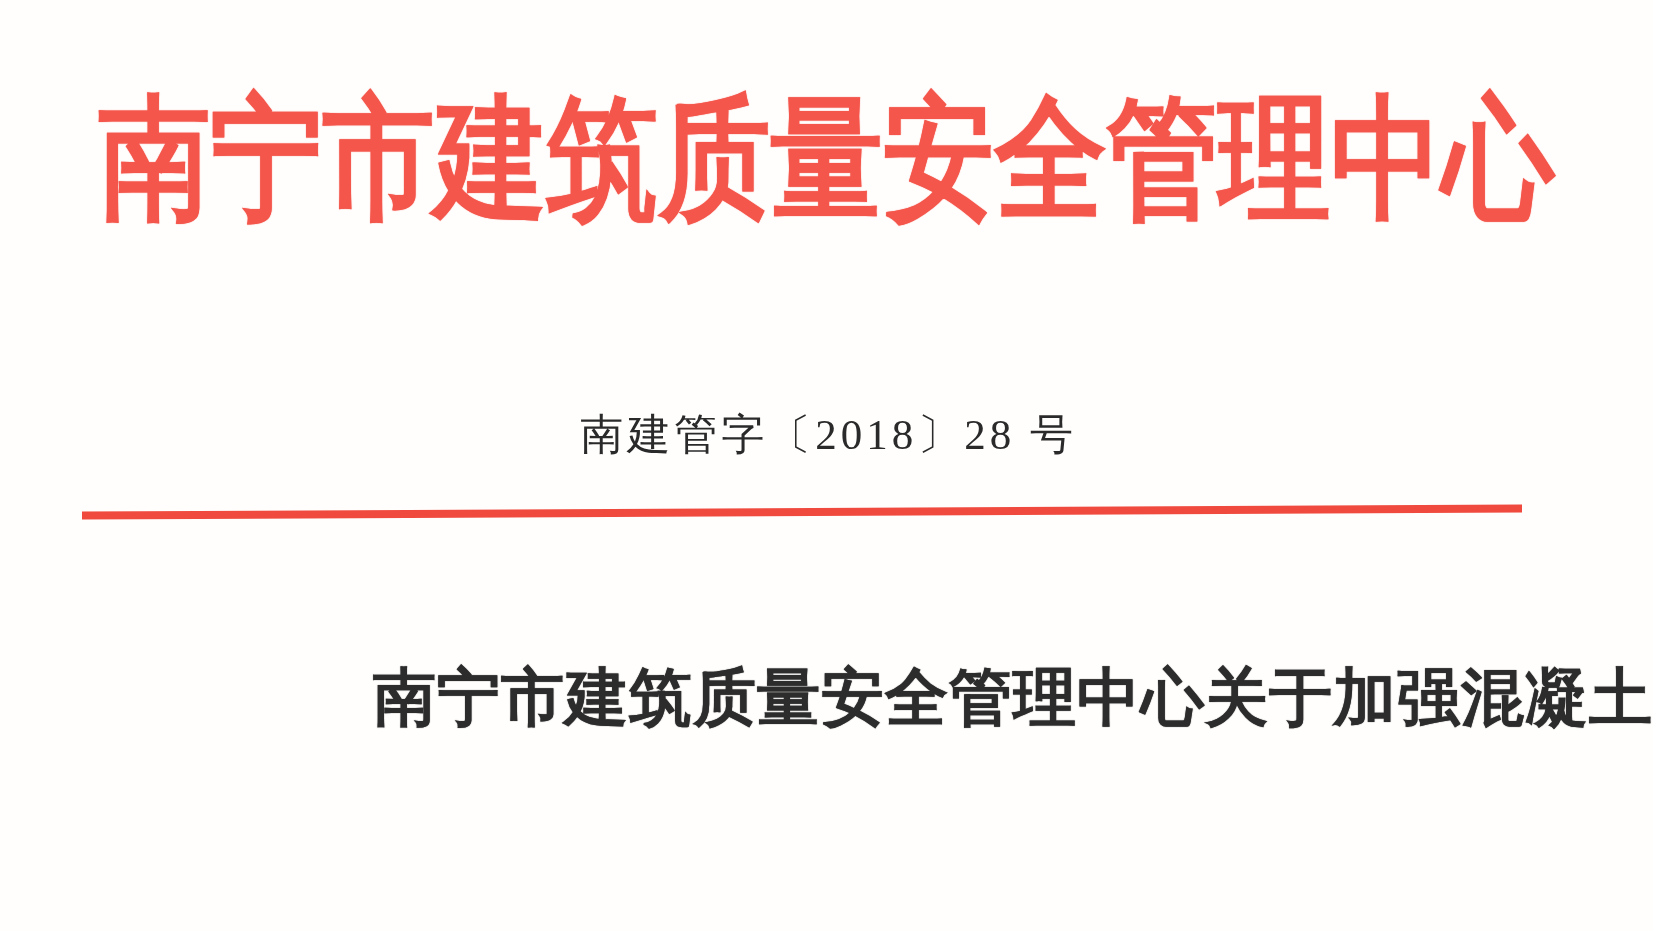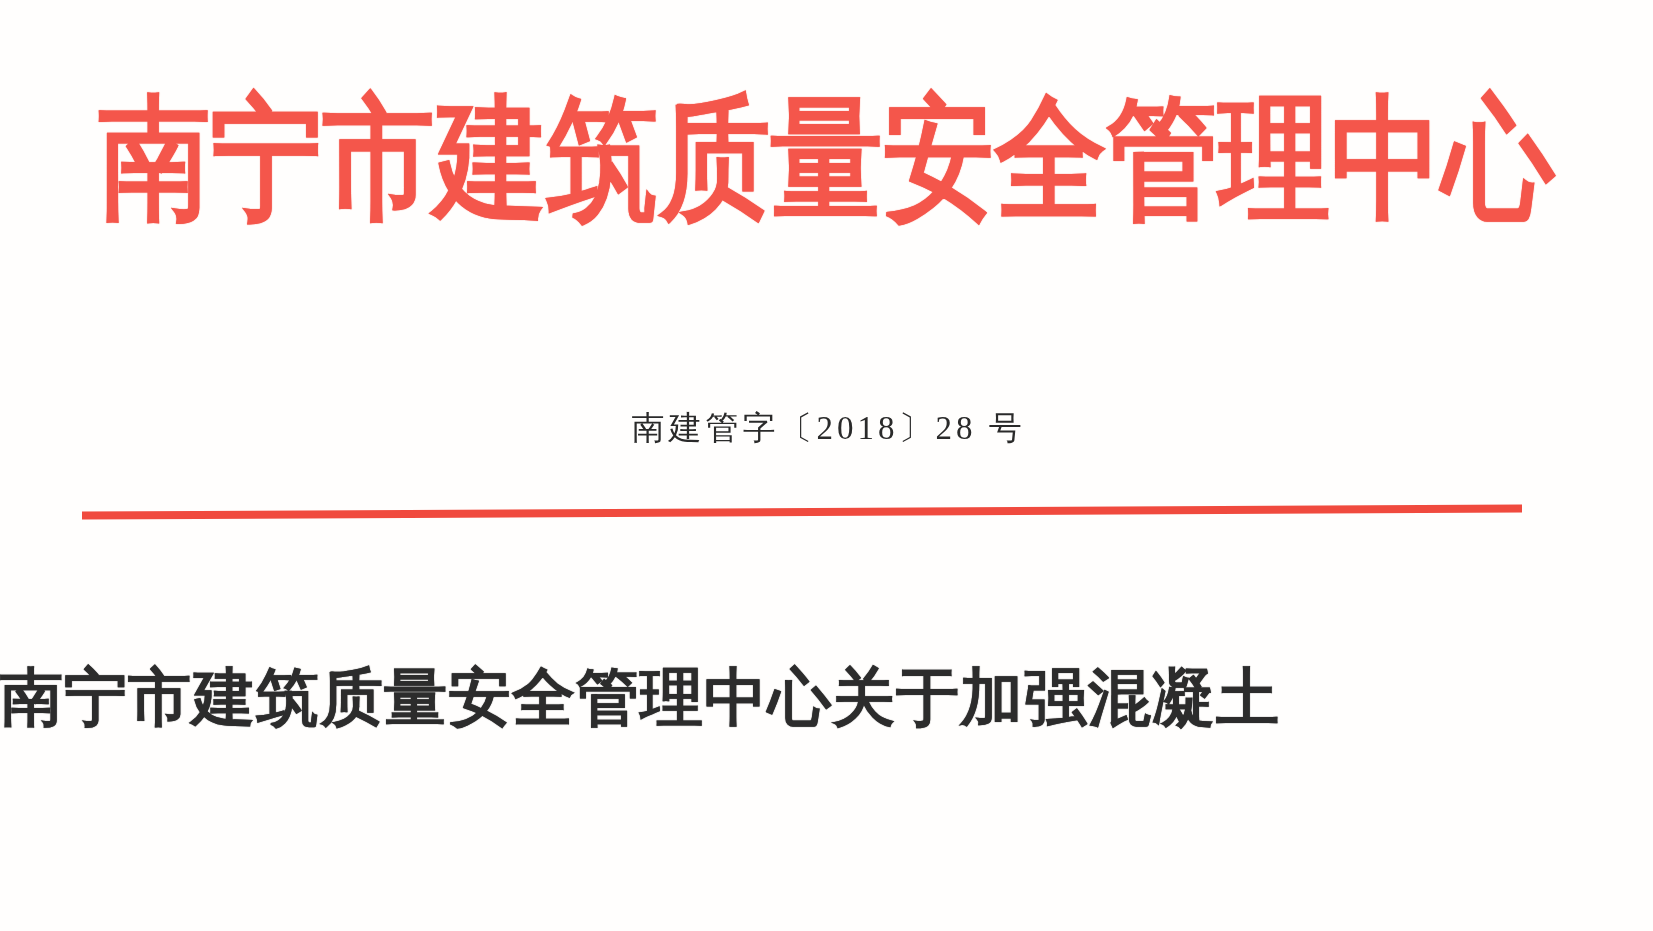--- a/index.html
+++ b/index.html
@@ -34,42 +34,42 @@
     transform: scaleY(1.2);
     transform-origin: 50% 0;
     text-shadow: 0 0 1px var(--header-red, #f4564b);
   }
   .doc-number {
     position: absolute;
     top: 406px;
     left: 4px;
     right: 0;
     text-align: center;
-    font-size: 33px;
+    font-size: 43px;
     font-weight: 400;
     letter-spacing: 4px;
     white-space: nowrap;
     color: var(--doc-number-black, #2a2a2a);
   }
   .red-rule {
     position: absolute;
     top: 508px;
     left: 82px;
     width: 1440px;
     height: 8px;
     background: var(--rule-red, #f04a3e);
     transform: rotate(-0.28deg);
     transform-origin: 50% 50%;
   }
   .doc-title {
     position: absolute;
     top: 648px;
     left: 0;
     right: 0;
-    text-align: left;
+    text-align: right;
     font-size: 63px;
     font-weight: 700;
     line-height: 100px;
     letter-spacing: 1px;
     color: var(--title-black, #2c2c2c);
     text-shadow: 0 0 1px var(--title-black, #2c2c2c);
   }
   .doc-title .title-line {
     white-space: nowrap;
   }

